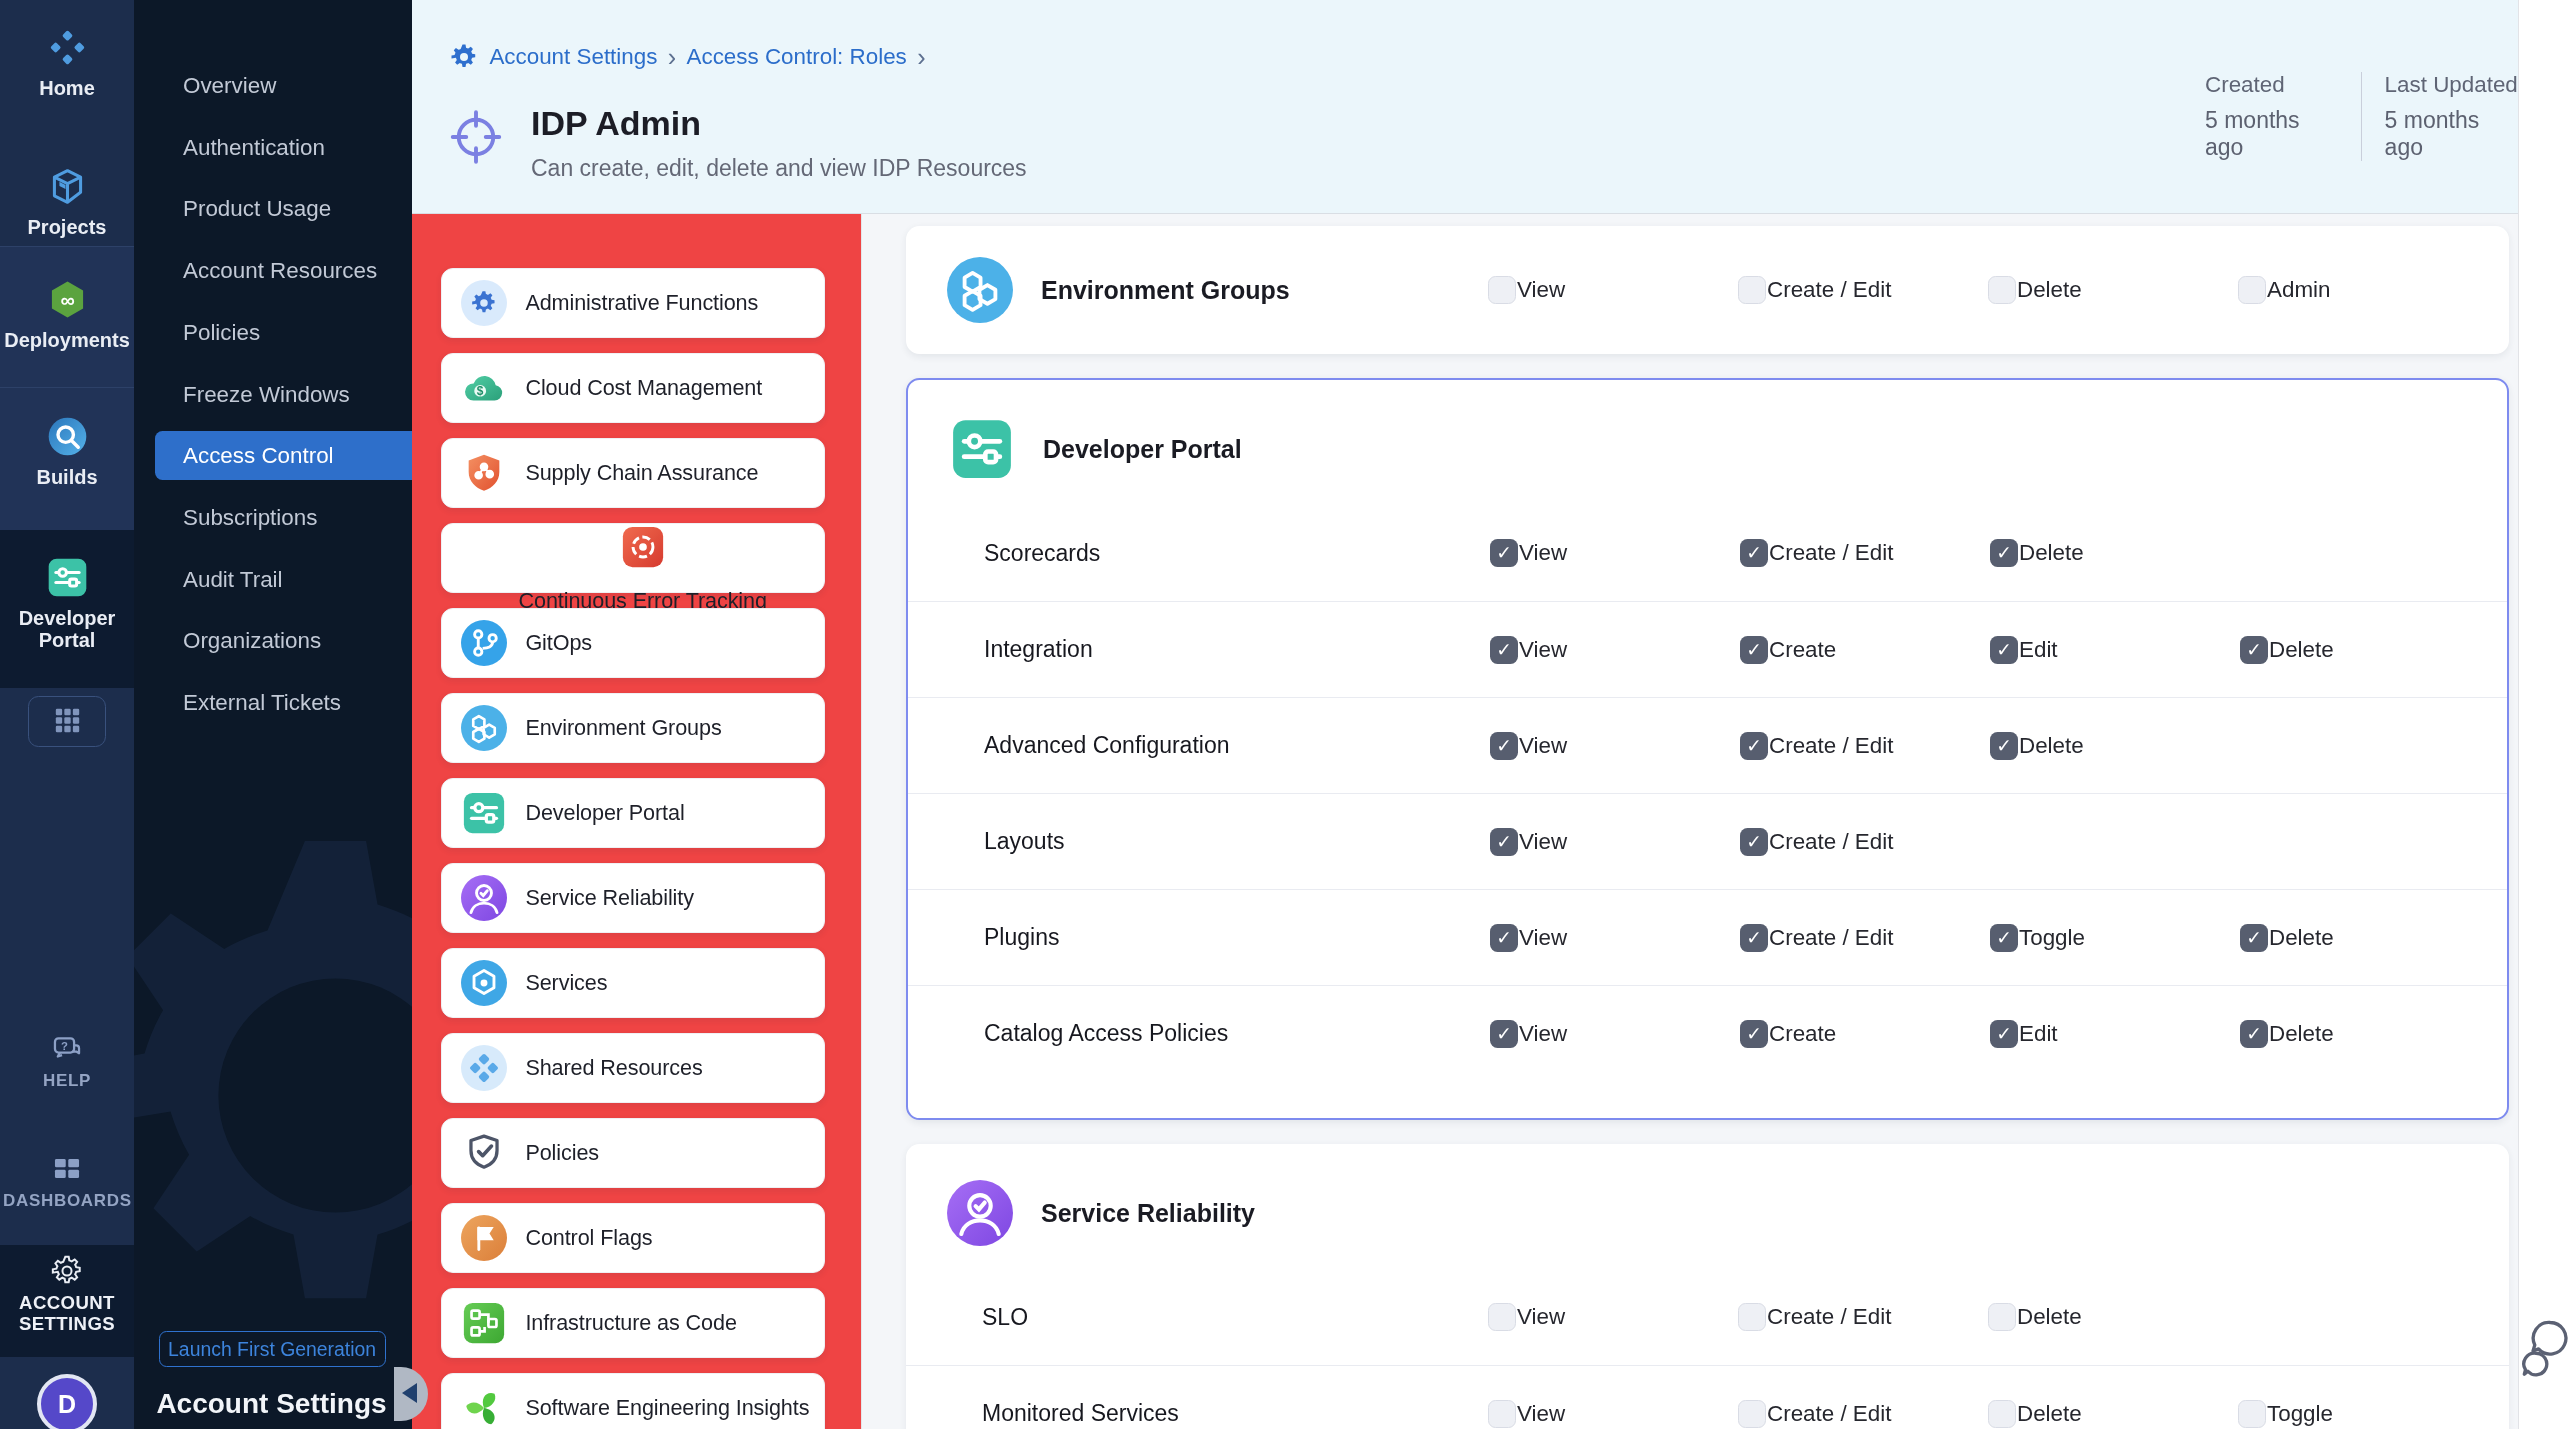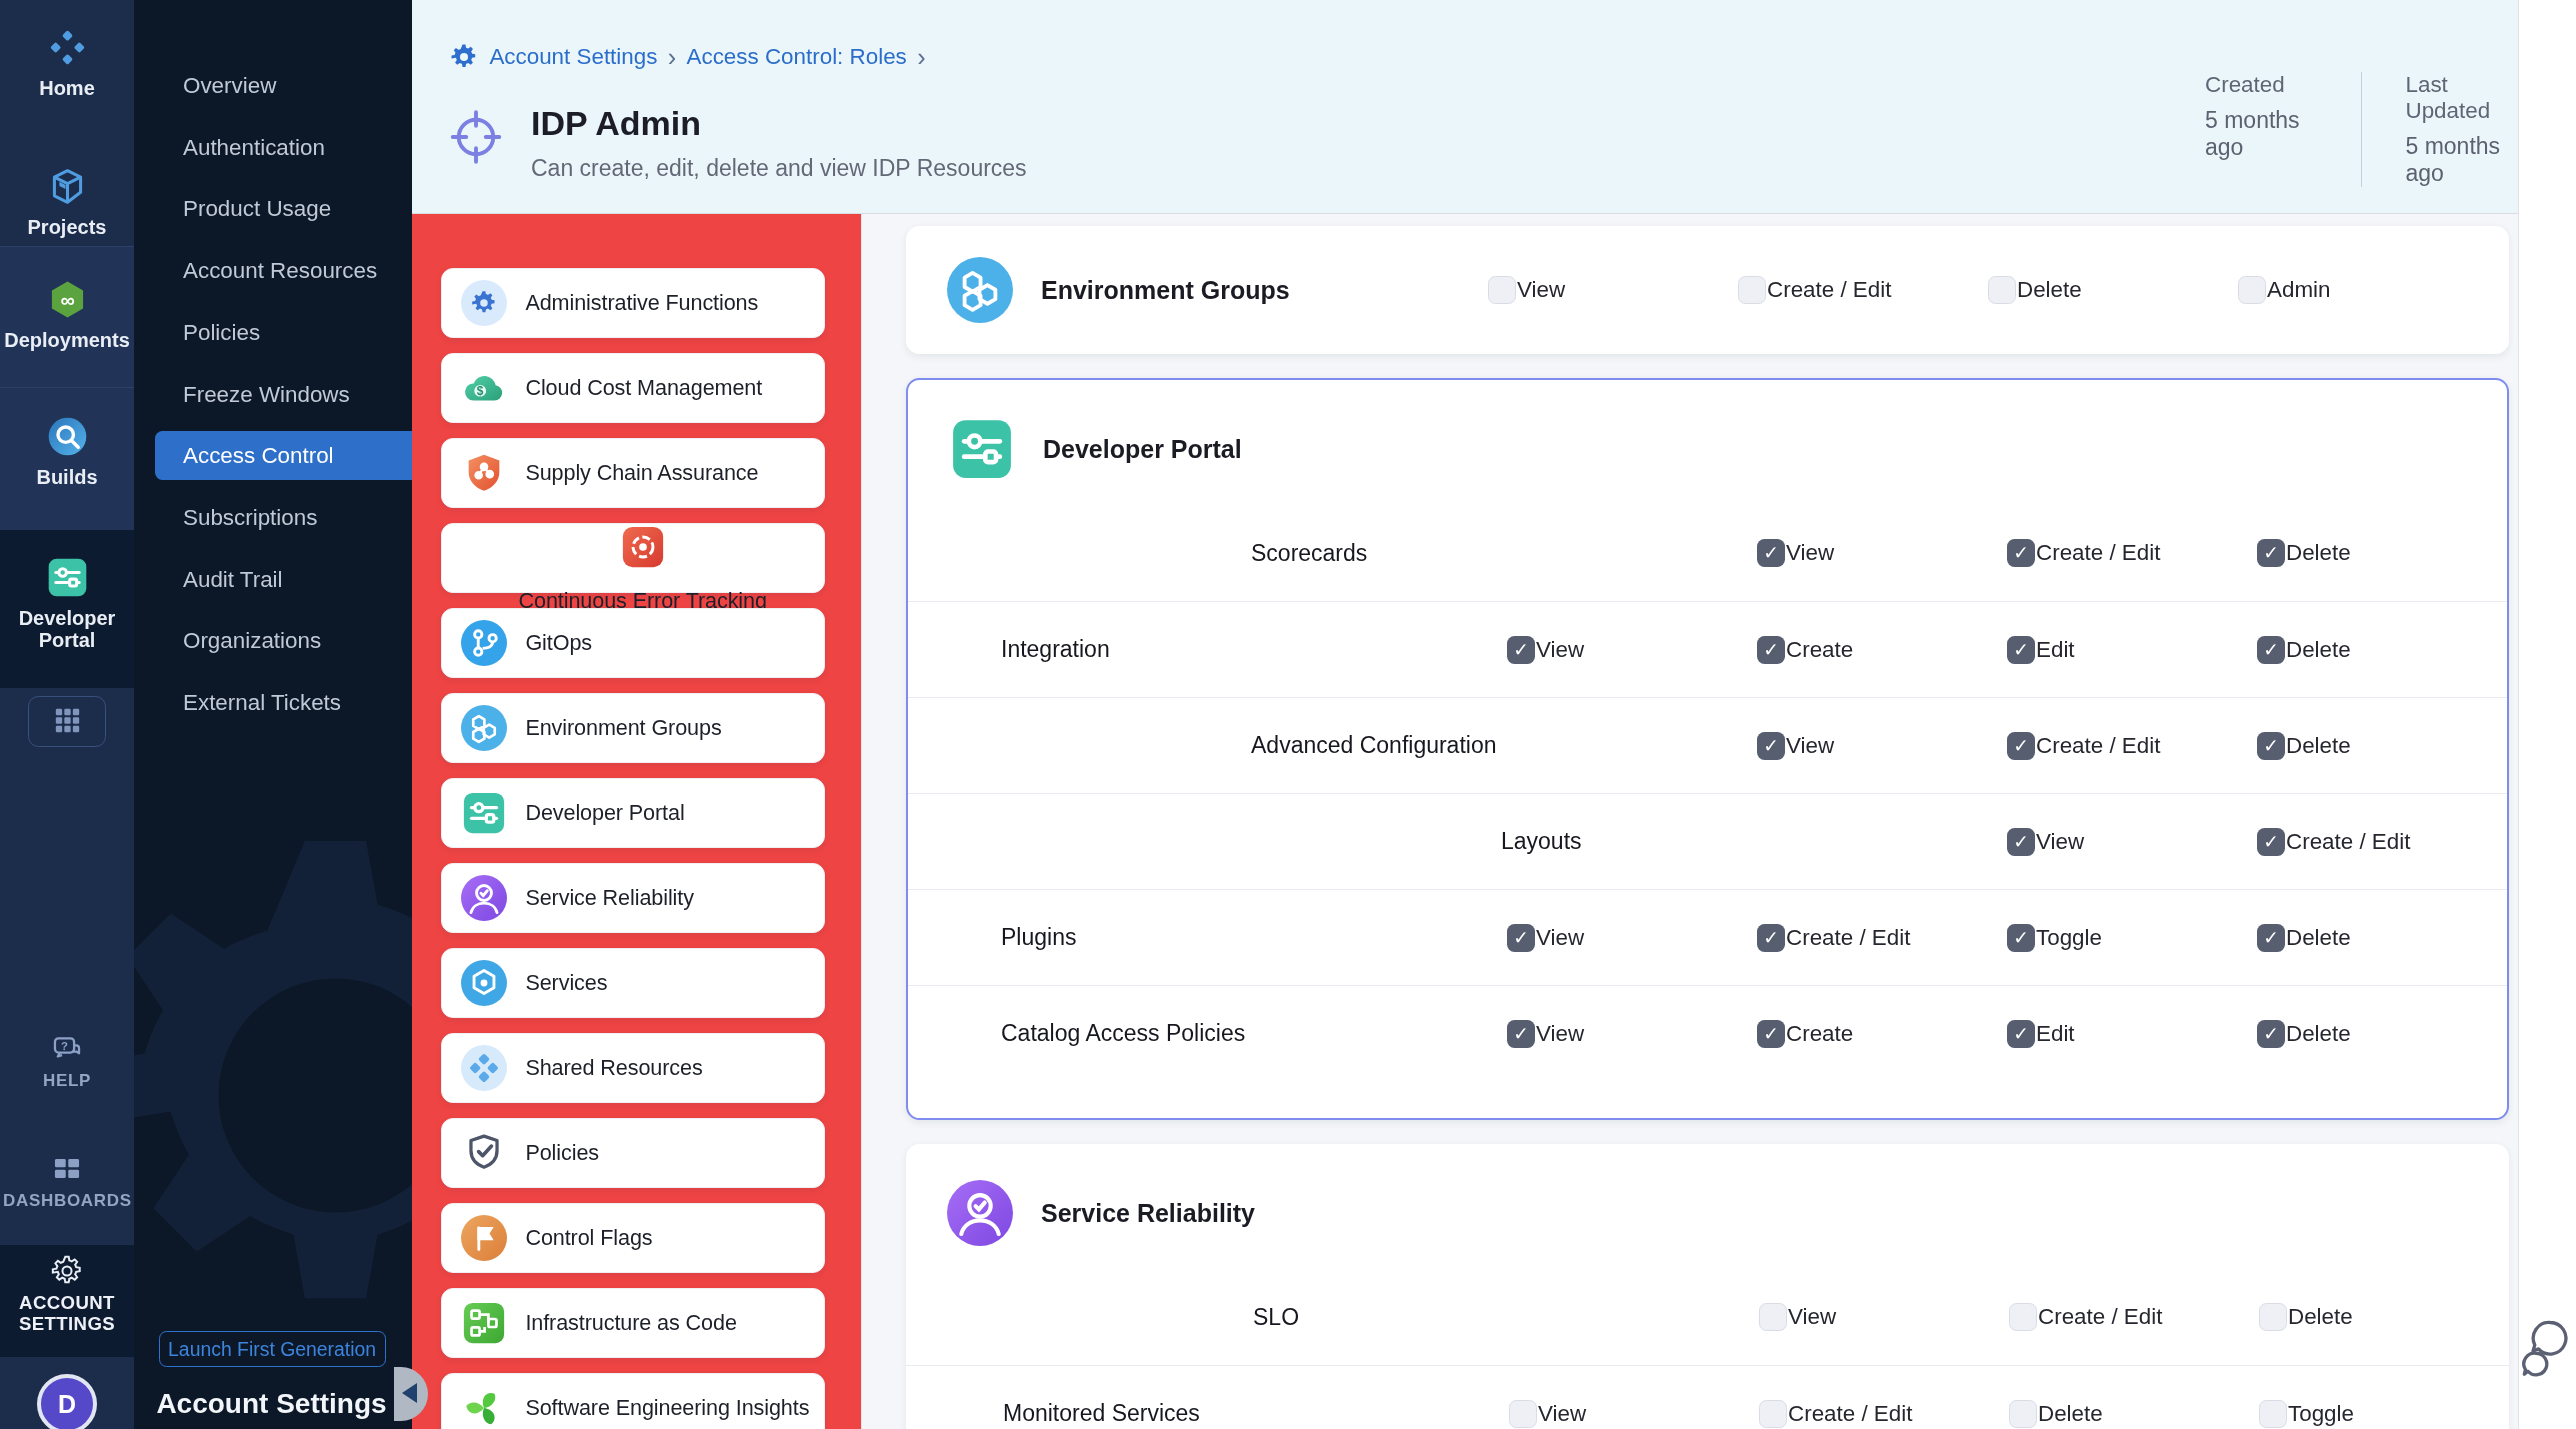--- a/index.html
+++ b/index.html
@@ -51,21 +51,21 @@
   #header{position:absolute;left:412px;top:0;width:2106px;height:214px;background:#ebf6fb;
           border-bottom:1.5px solid #d9dee4;box-sizing:border-box;z-index:10;}
   #breadcrumb{position:absolute;left:37px;top:42px;display:flex;align-items:center;gap:10.4px;}
   #breadcrumb .bc-gear svg{width:30px;height:30px;display:block;}
   .bc-link{font-size:22.4px;color:#2b6dca;text-decoration:none;cursor:pointer;}
   .bc-sep{font-size:25px;color:#5d7090;}
   #role-icon{position:absolute;left:37px;top:107px;}
   #role-icon svg{width:54px;height:60px;display:block;}
   #role-title{position:absolute;left:119px;top:104px;font-size:34px;font-weight:600;color:#1c1d26;}
   #role-sub{position:absolute;left:119px;top:155px;font-size:23px;color:#646876;}
-  #meta{position:absolute;left:1793px;top:72px;display:flex;align-items:stretch;gap:21px;}
+  #meta{position:absolute;left:1793px;top:72px;display:flex;align-items:stretch;}
   .meta-col{display:flex;flex-direction:column;gap:9px;}
   .meta-label{font-size:22.4px;color:#5f6575;}
   .meta-value{font-size:23px;color:#5c6170;}
   .meta-div{width:1.5px;background:#c9cfdb;margin:0 22.4px;}
 
   
   #module-col{position:absolute;left:412px;top:214px;width:450px;height:1216px;background:#ef4444;
               border-right:1.5px solid #e3e6ea;overflow:hidden;box-sizing:border-box;z-index:5;}
   .mod-card{position:absolute;left:29px;width:384px;height:70px;background:#ffffff;border:0.7px solid #eff0f4;
             border-radius:12px;box-shadow:0 2.2px 6.7px rgba(40,45,70,.09);display:flex;align-items:center;
@@ -78,21 +78,21 @@
   #perm-col{position:absolute;left:864px;top:214px;width:1654px;height:1216px;overflow:hidden;z-index:5;}
   .perm-card{position:absolute;left:42px;width:1603px;background:#ffffff;border-radius:13.4px;
              box-shadow:0 2.2px 7.5px rgba(40,45,70,.08);box-sizing:border-box;}
   .perm-card.sel{border:2.2px solid #7e8bef;}
   .sec-head{height:112px;margin-top:13.4px;display:flex;align-items:center;padding-left:41px;}
   .perm-card.single .sec-head{height:100%;margin-top:0;}
   .sec-icon{width:66px;height:66px;flex:0 0 66px;}
   .sec-icon svg{width:66px;height:66px;display:block;}
   .sec-title{margin-left:28px;font-size:25px;font-weight:600;color:#1a1b23;}
   .sec-head.inline .sec-title{width:447px;flex:0 0 447px;}
-  .perm-row{height:96px;display:flex;align-items:center;padding-left:100px;justify-content:flex-end;}
+  .perm-row{height:96px;display:flex;align-items:center;padding-left:76px;}
   .perm-row + .perm-row{border-top:1.5px solid #e9ebf1;box-sizing:border-box;}
   .row-label{width:506px;flex:0 0 506px;font-size:23px;color:#17181f;}
   .perm-cell{width:250px;flex:0 0 250px;display:flex;align-items:center;gap:1px;}
   .cb{width:28px;height:28px;flex:0 0 28px;border-radius:7.5px;display:flex;align-items:center;
       justify-content:center;font-size:18.6px;font-weight:700;color:#fff;box-sizing:border-box;cursor:pointer;}
   .cb.on{background:#575e6f;}
   .cb.off{background:#eef0f5;border:1.5px solid #d9dce5;}
   .cb-label{font-size:22.4px;color:#26272e;}
 
   

